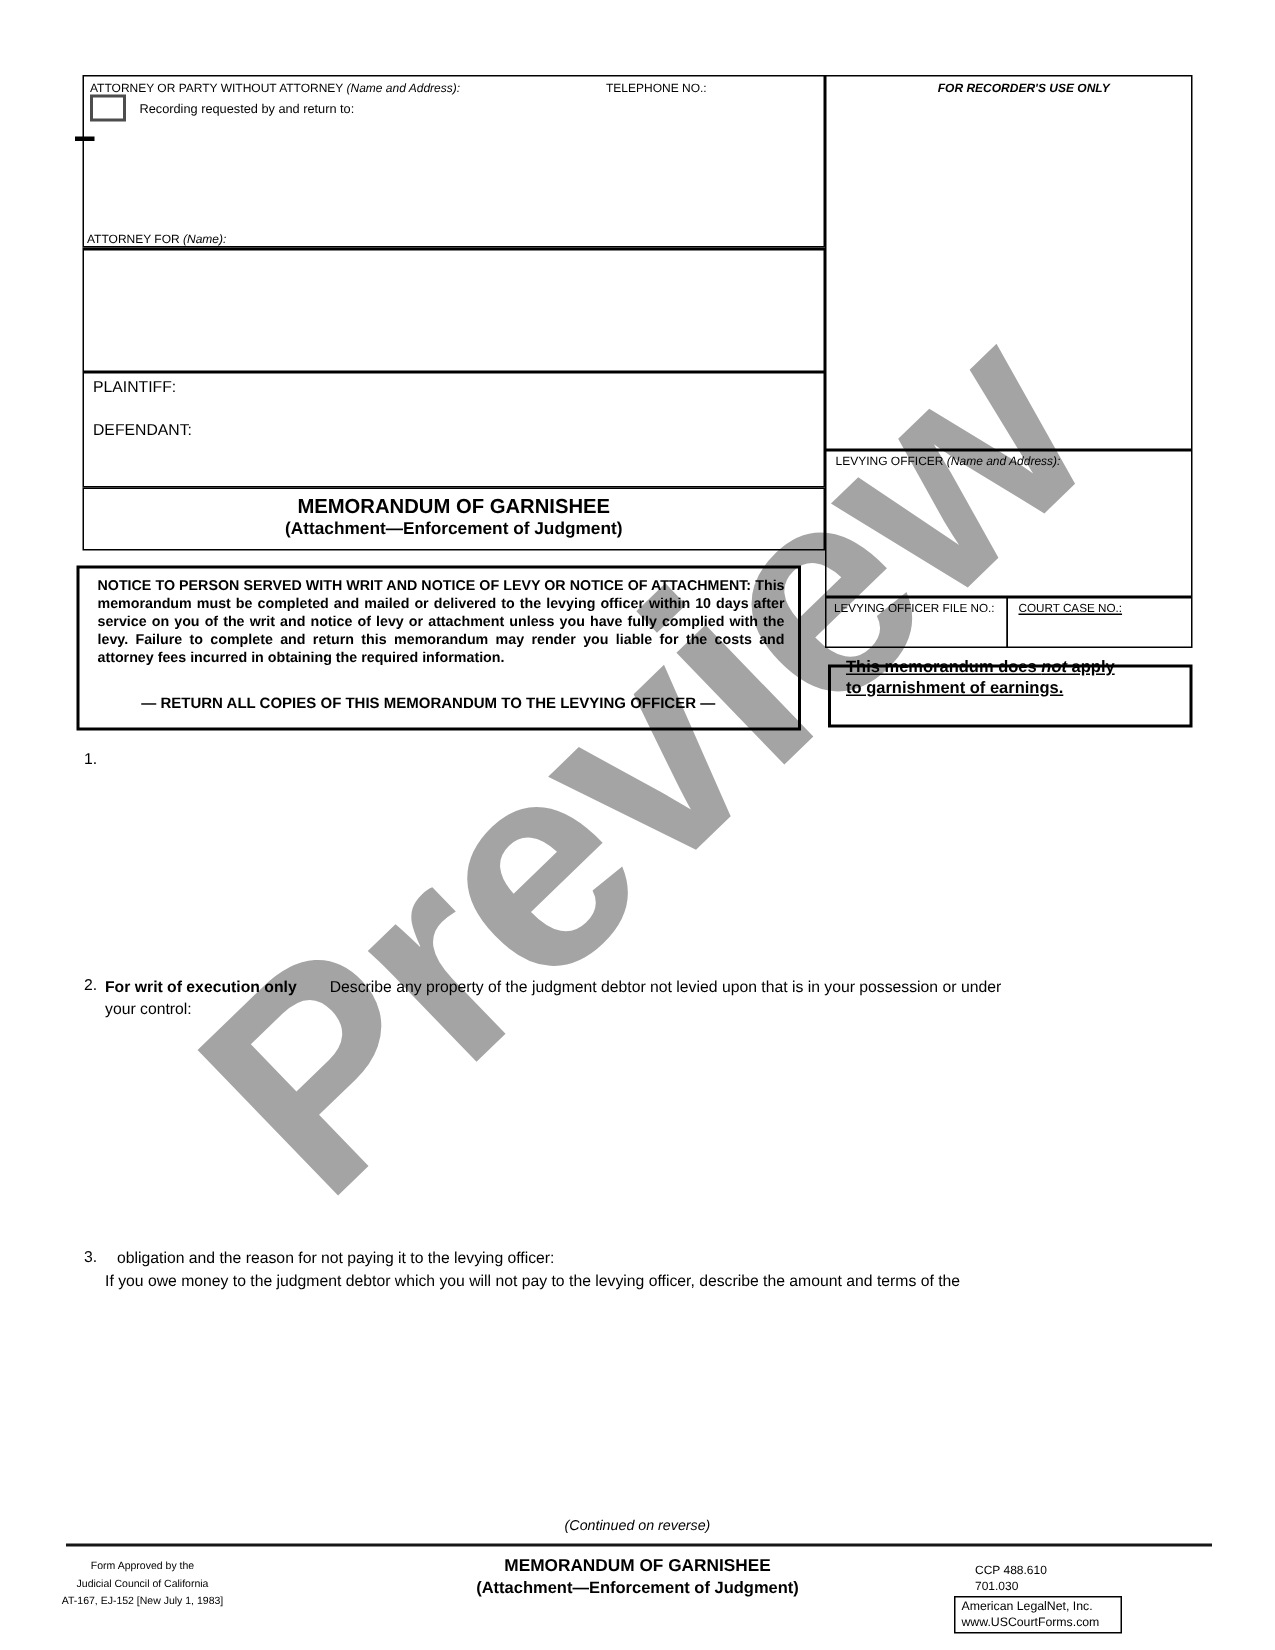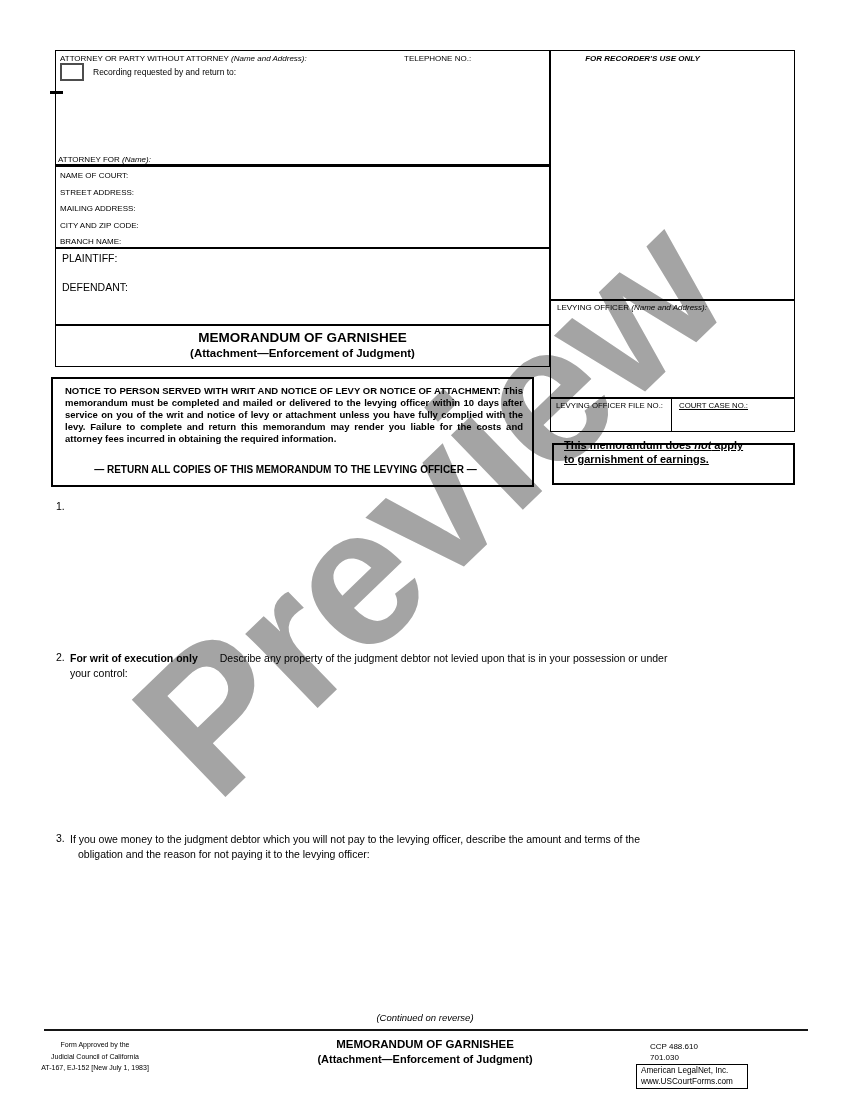--- a/index.html
+++ b/index.html
@@ -61,29 +61,22 @@
     <span>ATTORNEY OR PARTY WITHOUT ATTORNEY </span><span class="it">(Name and Address):</span>
   </div>
   <div class="abs rt" style="left:404px; top:54px; width:140px; font-size:8px;">TELEPHONE NO.:</div>
   <div class="checkbox"></div>
   <div class="abs" style="left:93px; top:67px; font-size:8.5px;">Recording requested by and return to:</div>
   <div class="abs" style="left:50px; top:91px; width:13px; height:2.5px; background:#000;"></div>
   <div class="abs" style="left:58px; top:155px; font-size:8px;">
     <span>ATTORNEY FOR </span><span class="it">(Name):</span>
   </div>
 
-  <div class="abs ctr bold it" style="left:538px; top:54px; width:209px; font-size:8px;">FOR RECORDER'S USE ONLY</div>
+  <div class="abs ctr bold it" style="left:578px; top:54px; width:209px; font-size:8px;">FOR RECORDER'S USE ONLY</div>
 
-  <div class="abs rt" style="left:60px; top:168px; width:92px; font-size:8px; line-height:16.6px;">
-    <div>NAME OF COURT:</div>
-    <div>STREET ADDRESS:</div>
-    <div>MAILING ADDRESS:</div>
-    <div>CITY AND ZIP CODE:</div>
-    <div>BRANCH NAME:</div>
-  </div>
 
   <div class="abs" style="left:62px; top:252px; font-size:10.5px;">PLAINTIFF:</div>
   <div class="abs" style="left:62px; top:281px; font-size:10.5px;">DEFENDANT:</div>
 
   <div class="abs ctr bold" style="left:55px; top:330px; width:495px; font-size:13.5px;">MEMORANDUM OF GARNISHEE</div>
   <div class="abs ctr bold" style="left:55px; top:347px; width:495px; font-size:11.5px;">(Attachment—Enforcement of Judgment)</div>
 
   <div class="abs" style="left:557px; top:303px; font-size:8px;">
     <span>LEVYING OFFICER </span><span class="it">(Name and Address):</span>
   </div>
@@ -105,22 +98,22 @@
   <div class="abs" style="left:56px; top:500px; font-size:10.5px;">1.</div>
 
   <div class="abs" style="left:56px; top:651px; font-size:10.5px;">2.</div>
   <div class="abs" style="left:70px; top:651px; width:715px; font-size:10.5px; line-height:14.5px;">
     <div><span class="bold">For writ of execution only</span><span class="gap"></span><span>Describe any property of the judgment debtor not levied upon that is in your possession or under</span></div>
     <div>your control:</div>
   </div>
 
   <div class="abs" style="left:56px; top:832px; font-size:10.5px;">3.</div>
   <div class="abs" style="left:70px; top:832px; width:700px; font-size:10.5px; line-height:14.5px;">
+    <div style="padding-left:8px;">obligation and the reason for not paying it to the levying officer:</div>
     <div>If you owe money to the judgment debtor which you will not pay to the levying officer, describe the amount and terms of the</div>
-    <div style="padding-left:8px;">obligation and the reason for not paying it to the levying officer:</div>
   </div>
 
   <div class="abs ctr it" style="left:0; top:1012px; width:850px; font-size:9.5px;">(Continued on reverse)</div>
   <div class="abs" style="left:44px; top:1029px; width:764px; height:2px; background:#161616;"></div>
 
   <div class="abs ctr" style="left:30px; top:1039px; width:130px; font-size:7px; line-height:11.5px;">
     <div>Form Approved by the</div>
     <div>Judicial Council of California</div>
     <div>AT-167, EJ-152 [New July 1, 1983]</div>
   </div>

